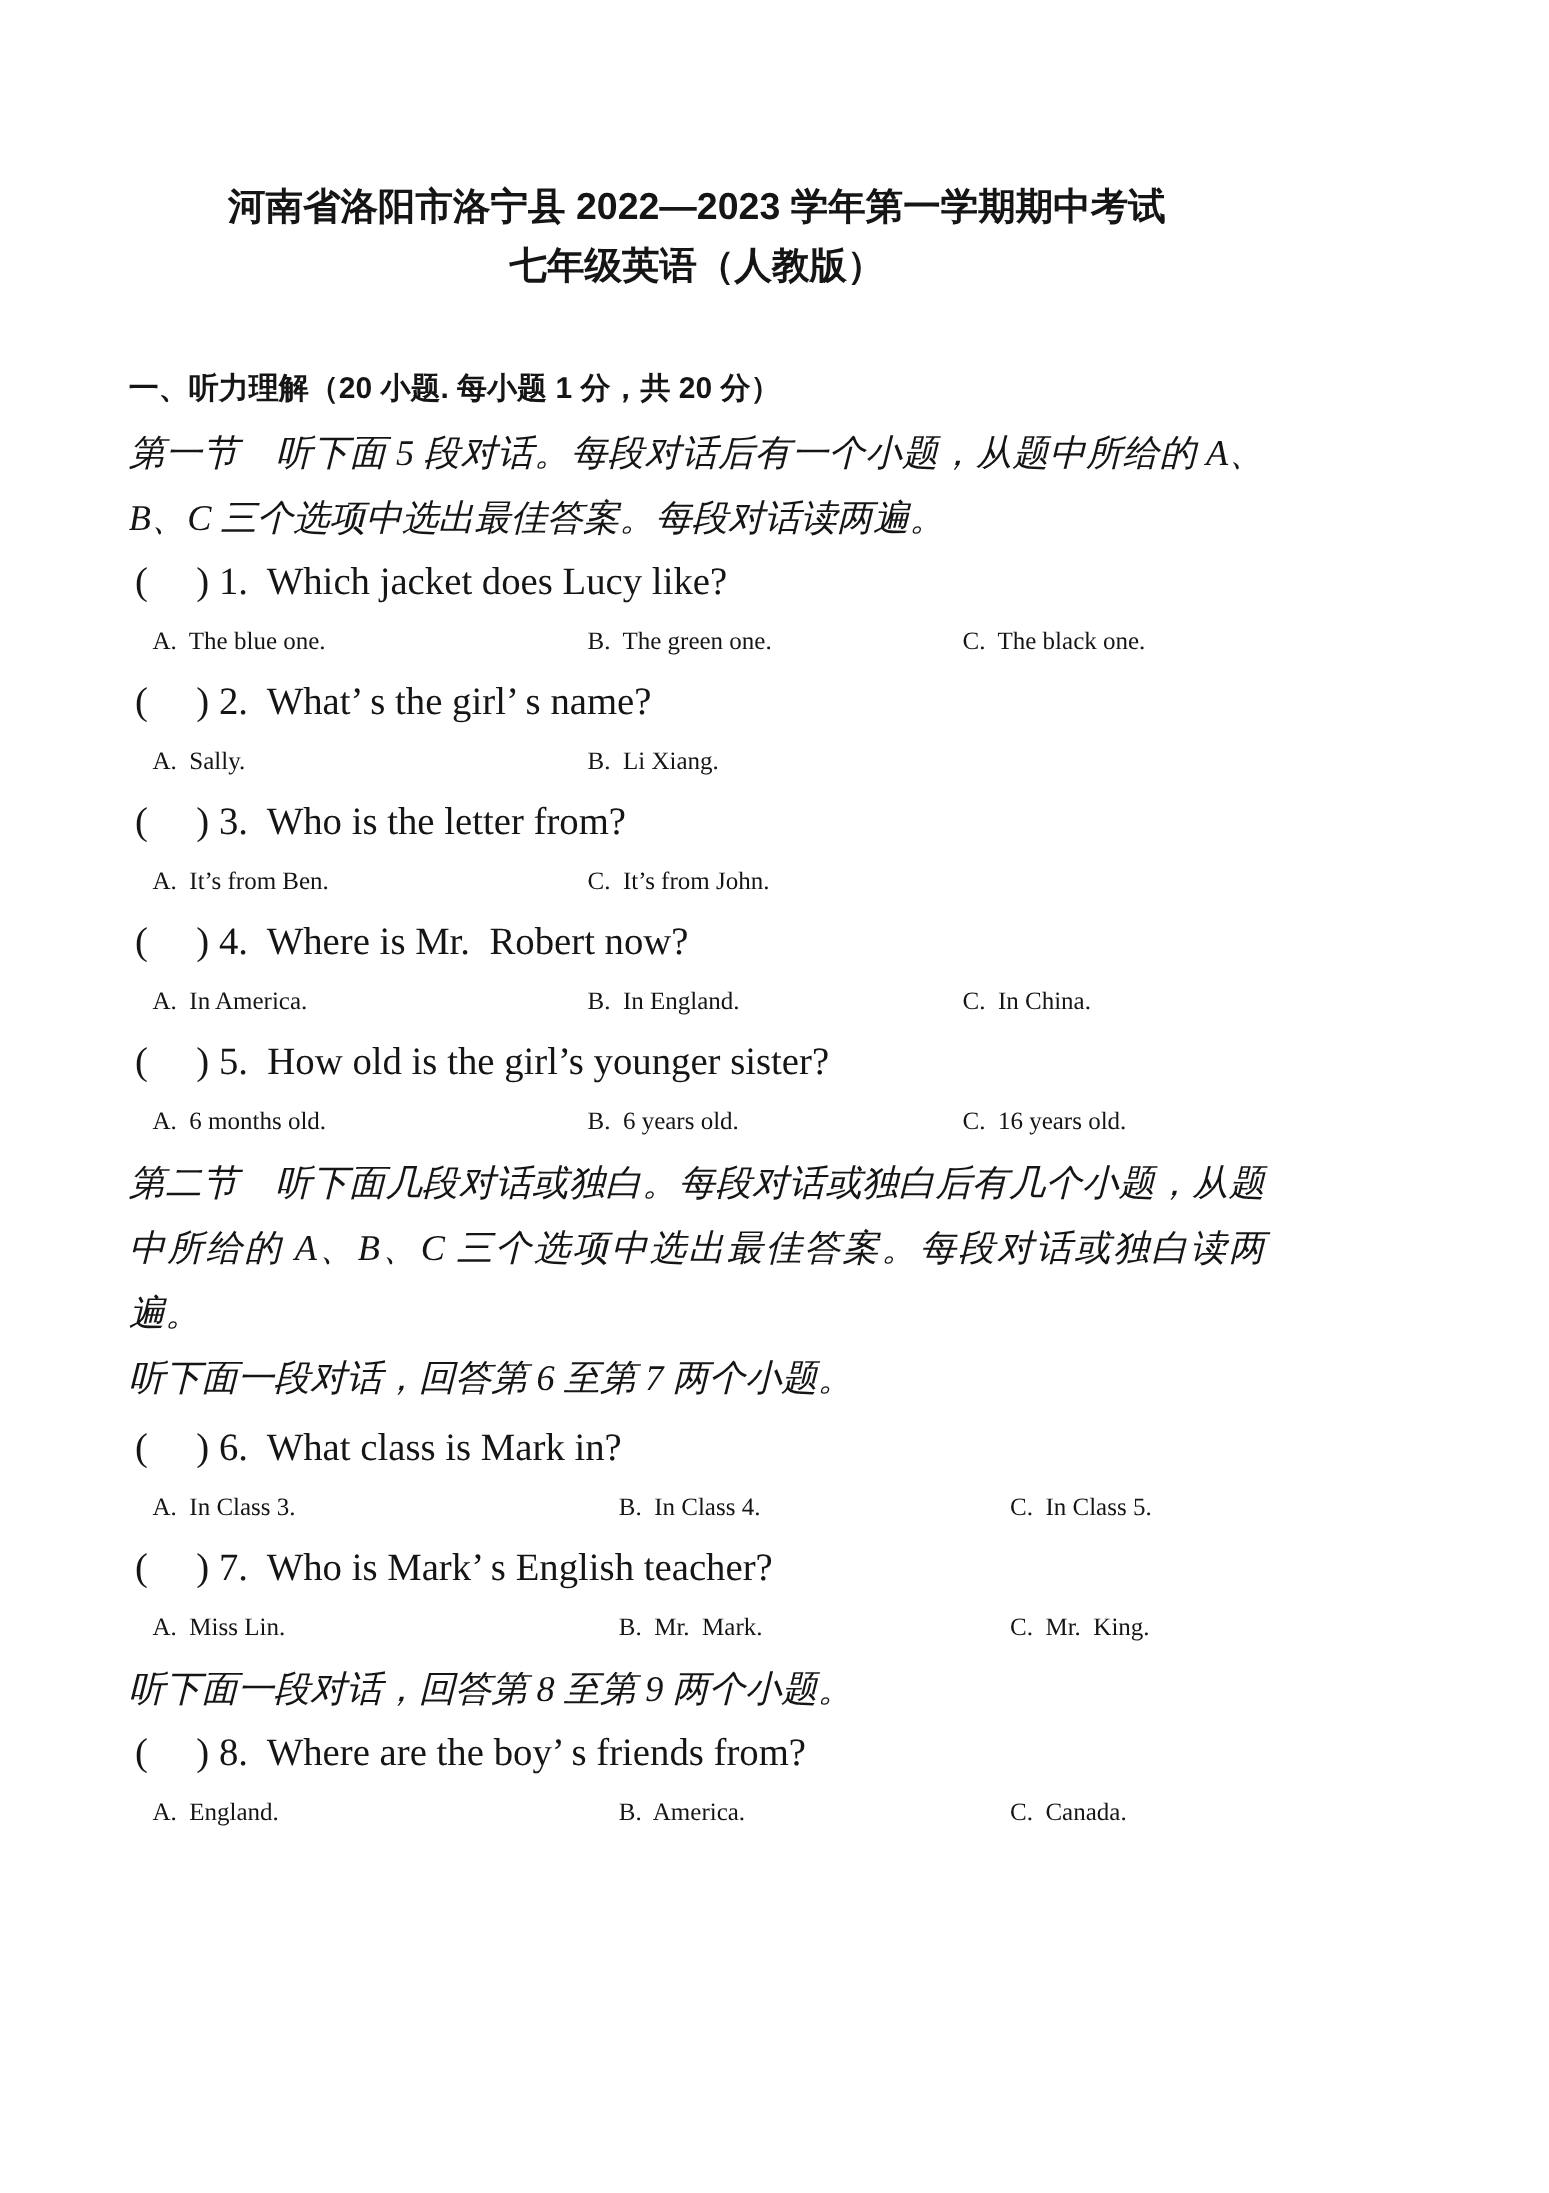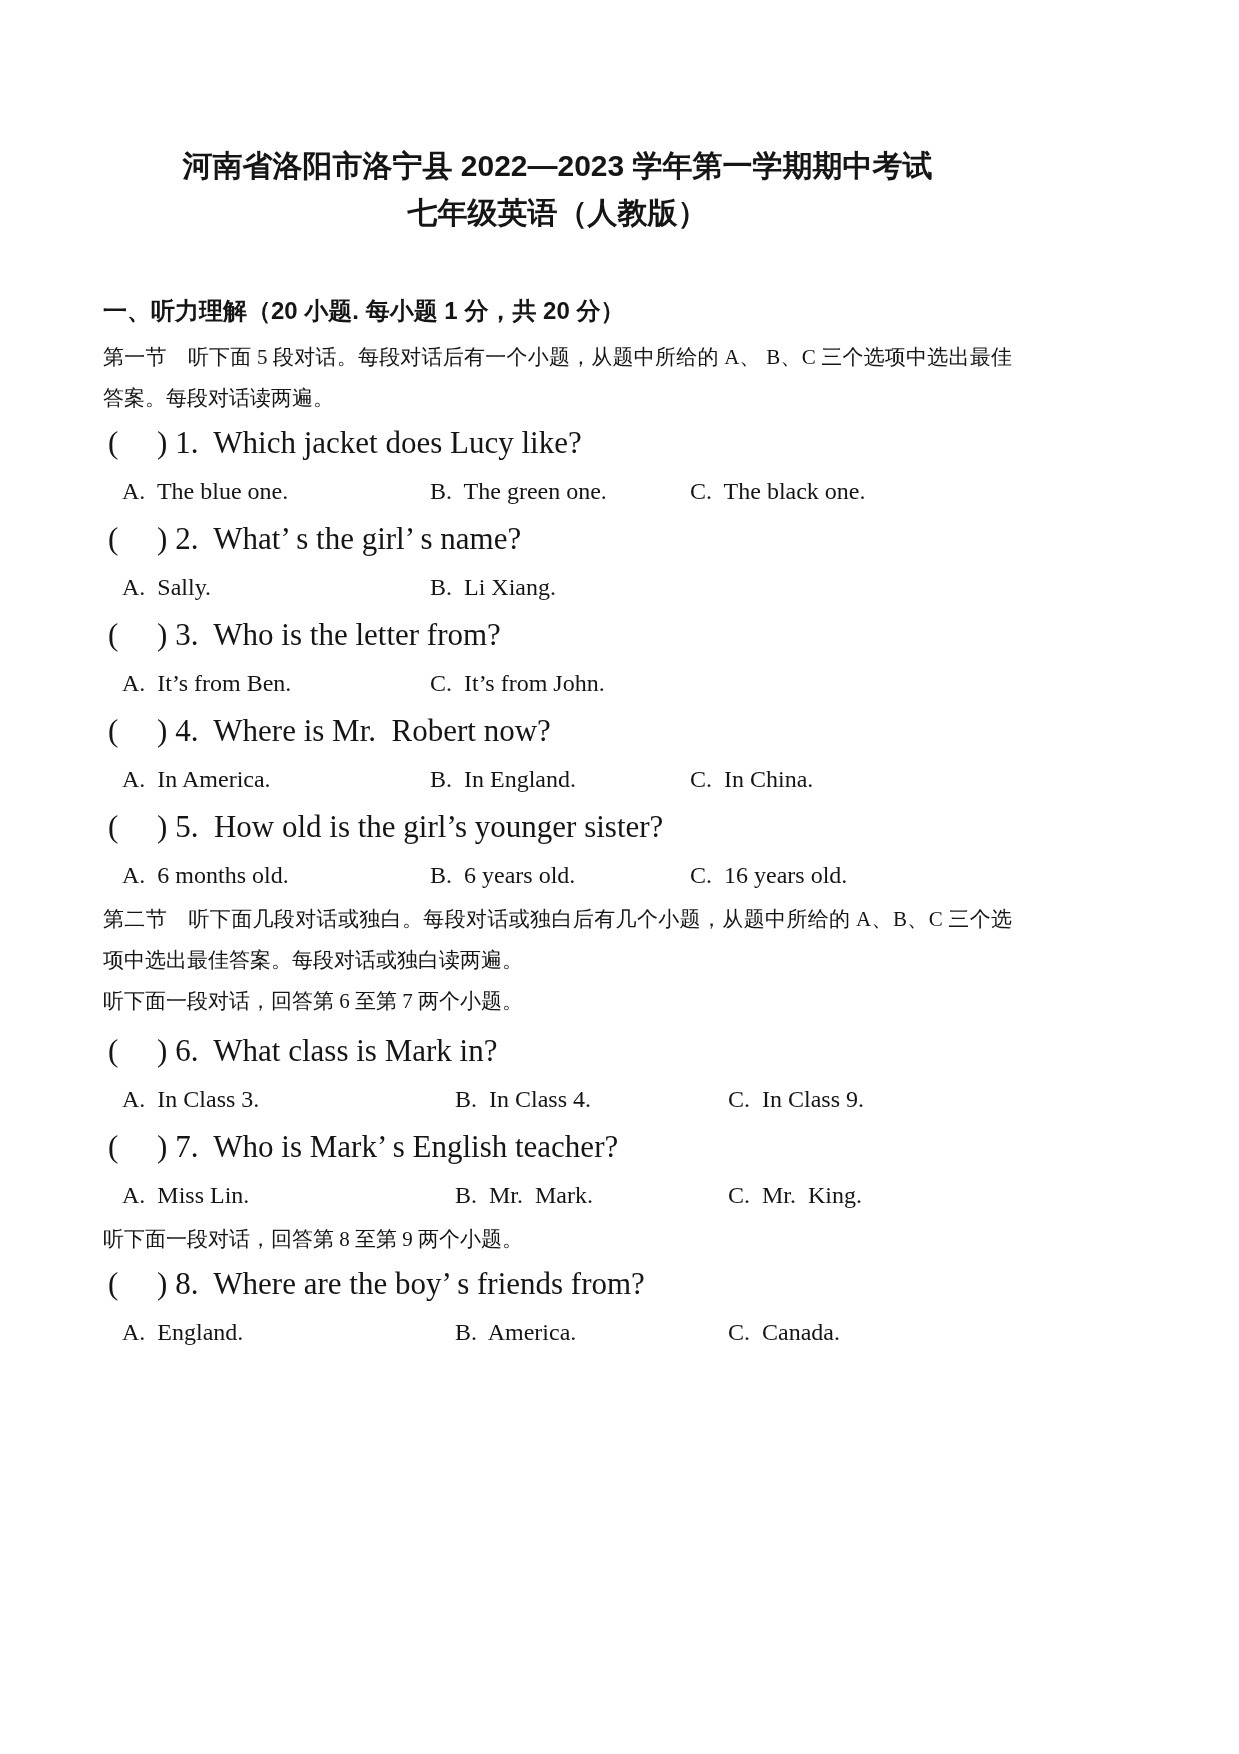--- a/index.html
+++ b/index.html
@@ -26,41 +26,43 @@
   .section-heading {
     font-family: "Liberation Sans", "DejaVu Sans", sans-serif;
     font-weight: 700;
     font-size: 24px;
     line-height: 48px;
     margin: 51px 0 0 0;
     white-space: pre-wrap;
   }
   .para {
     font-family: "Liberation Serif", "DejaVu Serif", serif;
-    font-size: 21px;
-    line-height: 41px;
+    font-size: 29px;
+    line-height: 52px;
     margin: 0;
     text-align: justify;
     white-space: pre-wrap;
+    font-style: italic;
   }
   .intro1 { margin-top: 2px; }
   .stem {
     font-family: "Liberation Serif", "DejaVu Serif", serif;
     font-size: 31px;
     line-height: 48px;
     margin: 0 0 0 5px;
     white-space: pre-wrap;
   }
   .stem.resync { margin-top: 5px; }
   .opts {
     display: flex;
     margin-left: 19px;
     font-family: "Liberation Serif", "DejaVu Serif", serif;
-    font-size: 24px;
+    font-size: 20px;
     line-height: 48px;
+    gap: 40px;
   }
   .opt { white-space: pre-wrap; }
   .opts-narrow .opt:nth-child(1) { width: 308px; }
   .opts-narrow .opt:nth-child(2) { width: 260px; }
   .opts-narrow .opt:nth-child(3) { flex: 1; }
   .opts-wide .opt:nth-child(1) { width: 333px; }
   .opts-wide .opt:nth-child(2) { width: 273px; }
   .opts-wide .opt:nth-child(3) { flex: 1; }
 </style>
 </head>
@@ -109,21 +111,21 @@
   </div>
 
   <p class="para">第二节　听下面几段对话或独白。每段对话或独白后有几个小题，从题中所给的 A、B、C 三个选项中选出最佳答案。每段对话或独白读两遍。</p>
 
   <p class="para">听下面一段对话，回答第 6 至第 7 两个小题。</p>
 
   <div class="stem resync">(　 ) 6.  What class is Mark in?</div>
   <div class="opts opts-wide">
     <span class="opt">A.  In Class 3.</span>
     <span class="opt">B.  In Class 4.</span>
-    <span class="opt">C.  In Class 9.</span>
+    <span class="opt">C.  In Class 5.</span>
   </div>
 
   <div class="stem">(　 ) 7.  Who is Mark’ s English teacher?</div>
   <div class="opts opts-wide">
     <span class="opt">A.  Miss Lin.</span>
     <span class="opt">B.  Mr.  Mark.</span>
     <span class="opt">C.  Mr.  King.</span>
   </div>
 
   <p class="para">听下面一段对话，回答第 8 至第 9 两个小题。</p>

